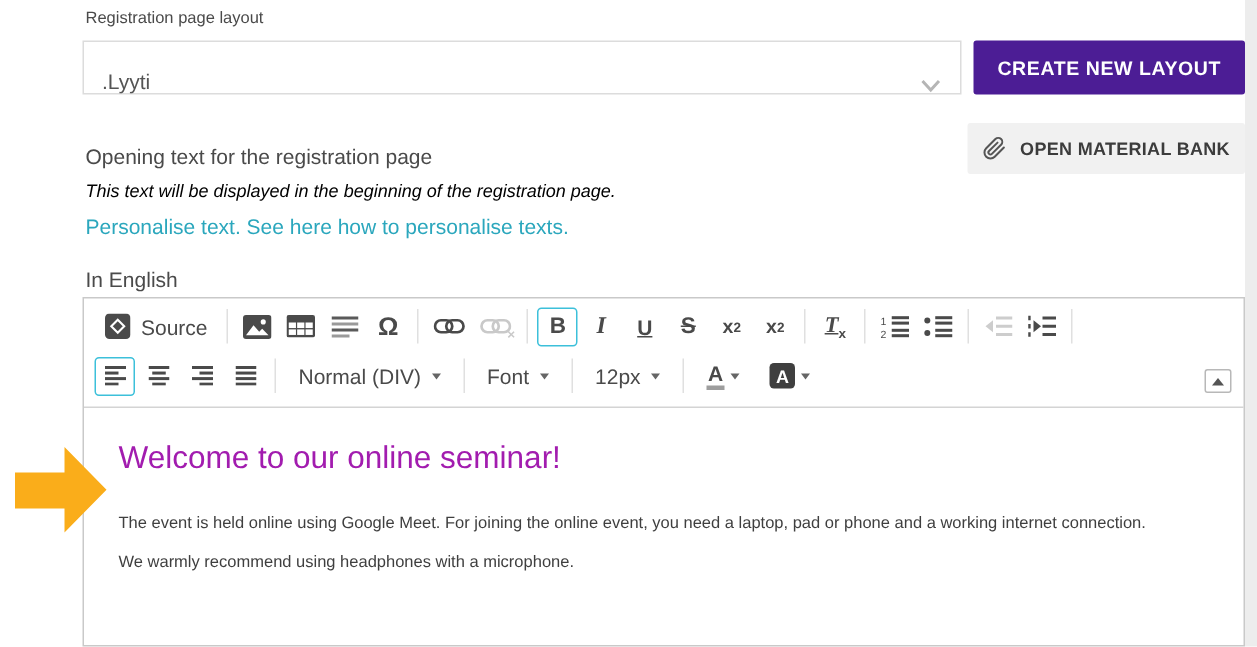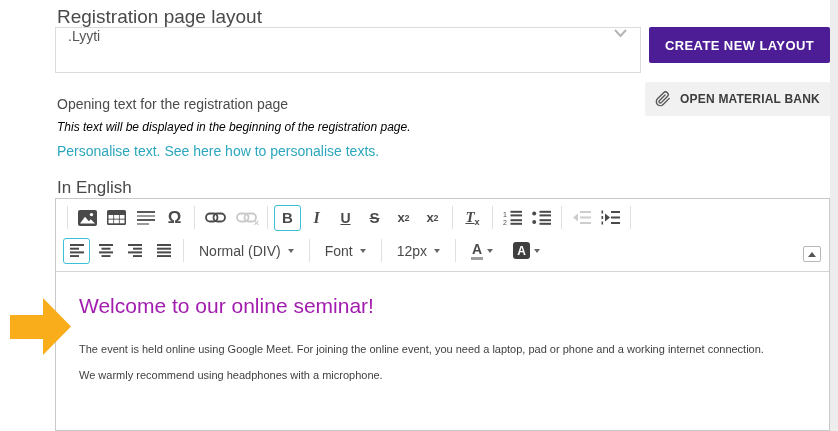--- a/index.html
+++ b/index.html
@@ -5,45 +5,45 @@
   * { box-sizing: border-box; }
   html,body { margin:0; padding:0; }
   body {
     width:838px; height:431px; position:relative; overflow:hidden;
     background:#ffffff; font-family:"Liberation Sans", sans-serif;
     color:#4a4a4a;
   }
   .right-strip { position:absolute; right:0; top:0; width:8px; height:431px; background:#ededed; }
 
   
-  .layout-label { position:absolute; left:57px; top:6px; font-size:19px; color:#4a4a4a; }
+  .layout-label { position:absolute; left:57px; top:6px; font-size:11px; color:#4a4a4a; }
   .layout-select {
-    position:absolute; left:55px; top:27px; width:586px; height:46px;
-    border:1px solid #dcdcdc; background:#fff; display:flex; align-items:flex-start;
+    position:absolute; left:55px; top:27px; width:586px; height:36px;
+    border:1px solid #dcdcdc; background:#fff; display:flex; align-items:flex-end;
     padding:0 12px; font-size:14px; color:#555; cursor:pointer;
   }
   .layout-select .chev { margin-left:auto; display:flex; }
   .create-btn {
     position:absolute; left:649px; top:27px; width:181px; height:36px;
     background:#4c1d95; color:#fff; border:none; border-radius:2px;
     font-family:"Liberation Sans", sans-serif;
     font-size:13px; font-weight:bold; letter-spacing:.4px; cursor:pointer;
     display:flex; align-items:center; justify-content:center;
   }
   .material-btn {
     position:absolute; left:645px; top:82px; width:185px; height:34px;
     background:#f1f1f1; color:#3c3c3c; border:none; border-radius:2px;
     font-family:"Liberation Sans", sans-serif;
     font-size:12px; font-weight:bold; letter-spacing:.2px; cursor:pointer;
     display:flex; align-items:center; justify-content:center; gap:9px;
   }
   .opening-title { position:absolute; left:57px; top:96px; font-size:14px; }
   .opening-desc { position:absolute; left:57px; top:120px; font-size:12px; font-style:italic; color:#000000; }
   .personalise-link { position:absolute; left:57px; top:143px; font-size:14px; color:#2ba7bd; cursor:pointer; }
-  .lang-label { position:absolute; left:57px; top:178px; font-size:17px; }
+  .lang-label { position:absolute; left:57px; top:178px; font-size:14px; }
 
   
   .editor {
     position:absolute; left:55px; top:198px; width:775px; height:233px;
     border:1px solid #c9c9c9; background:#fff;
   }
   .toolbar { border-bottom:1px solid #d4d4d4; padding:2px 6px 4px; position:relative; }
   .trow { display:flex; align-items:center; height:33px; }
   .tbtn {
     min-width:27px; height:26px; display:inline-flex; align-items:center; justify-content:center;
@@ -115,20 +115,29 @@
 
 <div class="opening-title">Opening text for the registration page</div>
 <div class="opening-desc">This text will be displayed in the beginning of the registration page.</div>
 <a class="personalise-link">Personalise text. See here how to personalise texts.</a>
 <div class="lang-label">In English</div>
 
 <div class="editor">
   <div class="toolbar">
 
     <div class="trow">
+      <button class="tbtn source-btn">
+        <span style="display:flex;">
+          <svg width="17" height="17" viewBox="0 0 17 17">
+              <rect width="17" height="17" rx="3" fill="#4a4a4a"></rect>
+              <path d="M8.5 4.2 L12.8 8.5 L8.5 12.8 L4.2 8.5 Z" fill="none" stroke="#fff" stroke-width="1.4"></path>
+            </svg>
+        </span>
+        <span>Source</span>
+      </button>
       <span class="sep"></span>
       <button class="tbtn">
         <span style="display:flex;">
           <svg width="19" height="16" viewBox="0 0 19 16">
               <rect width="19" height="16" rx="2" fill="#4a4a4a"></rect>
               <circle cx="13.5" cy="4.6" r="1.7" fill="#fff"></circle>
               <path d="M2 13.5 L7 6.8 L10.8 11.2 L12.8 9.2 L17 13.5 Z" fill="#fff"></path>
             </svg>
         </span>
       </button>

